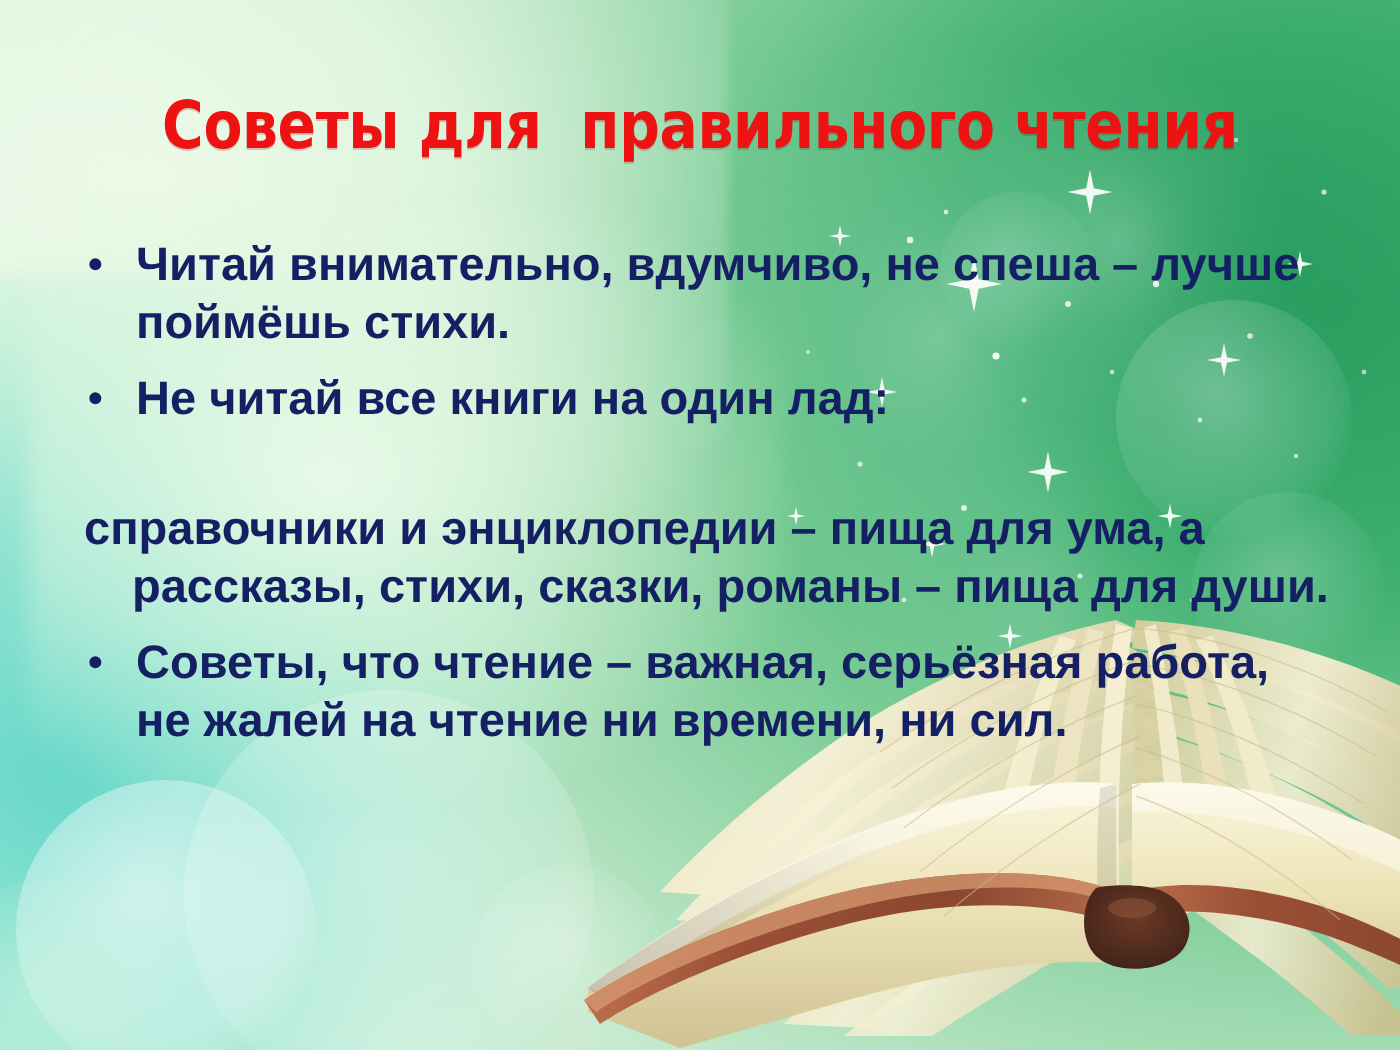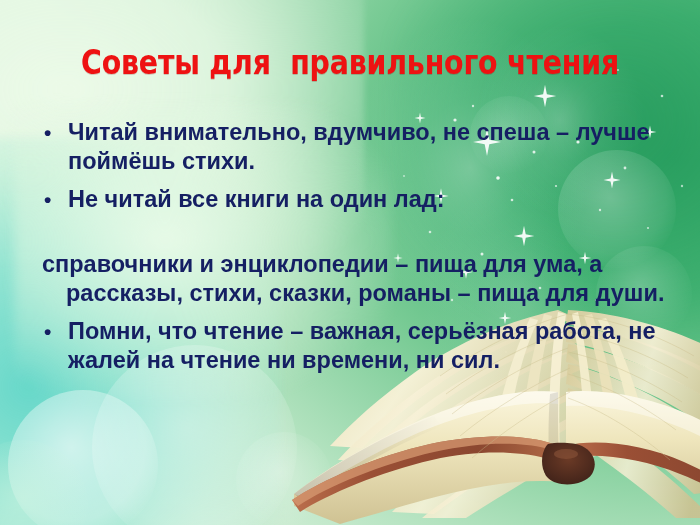--- a/index.html
+++ b/index.html
@@ -339,18 +339,18 @@
       <span class="dot">•</span>
       <span class="ptext">Не читай все книги на один лад:</span>
     </div>
 
     <div class="para nobullet">
       <span class="ptext">справочники и энциклопедии – пища для ума, а рассказы, стихи, сказки, романы – пища для души.</span>
     </div>
 
     <div class="para">
       <span class="dot">•</span>
-      <span class="ptext">Помни, что чтение – важная, серьёзная работа, не жалей на чтение ни времени, ни сил.</span>
+      <span class="ptext">Советы, что чтение – важная, серьёзная работа, не жалей на чтение ни времени, ни сил.</span>
     </div>
 
   </div>
 
 </div>
 
 </body></html>

